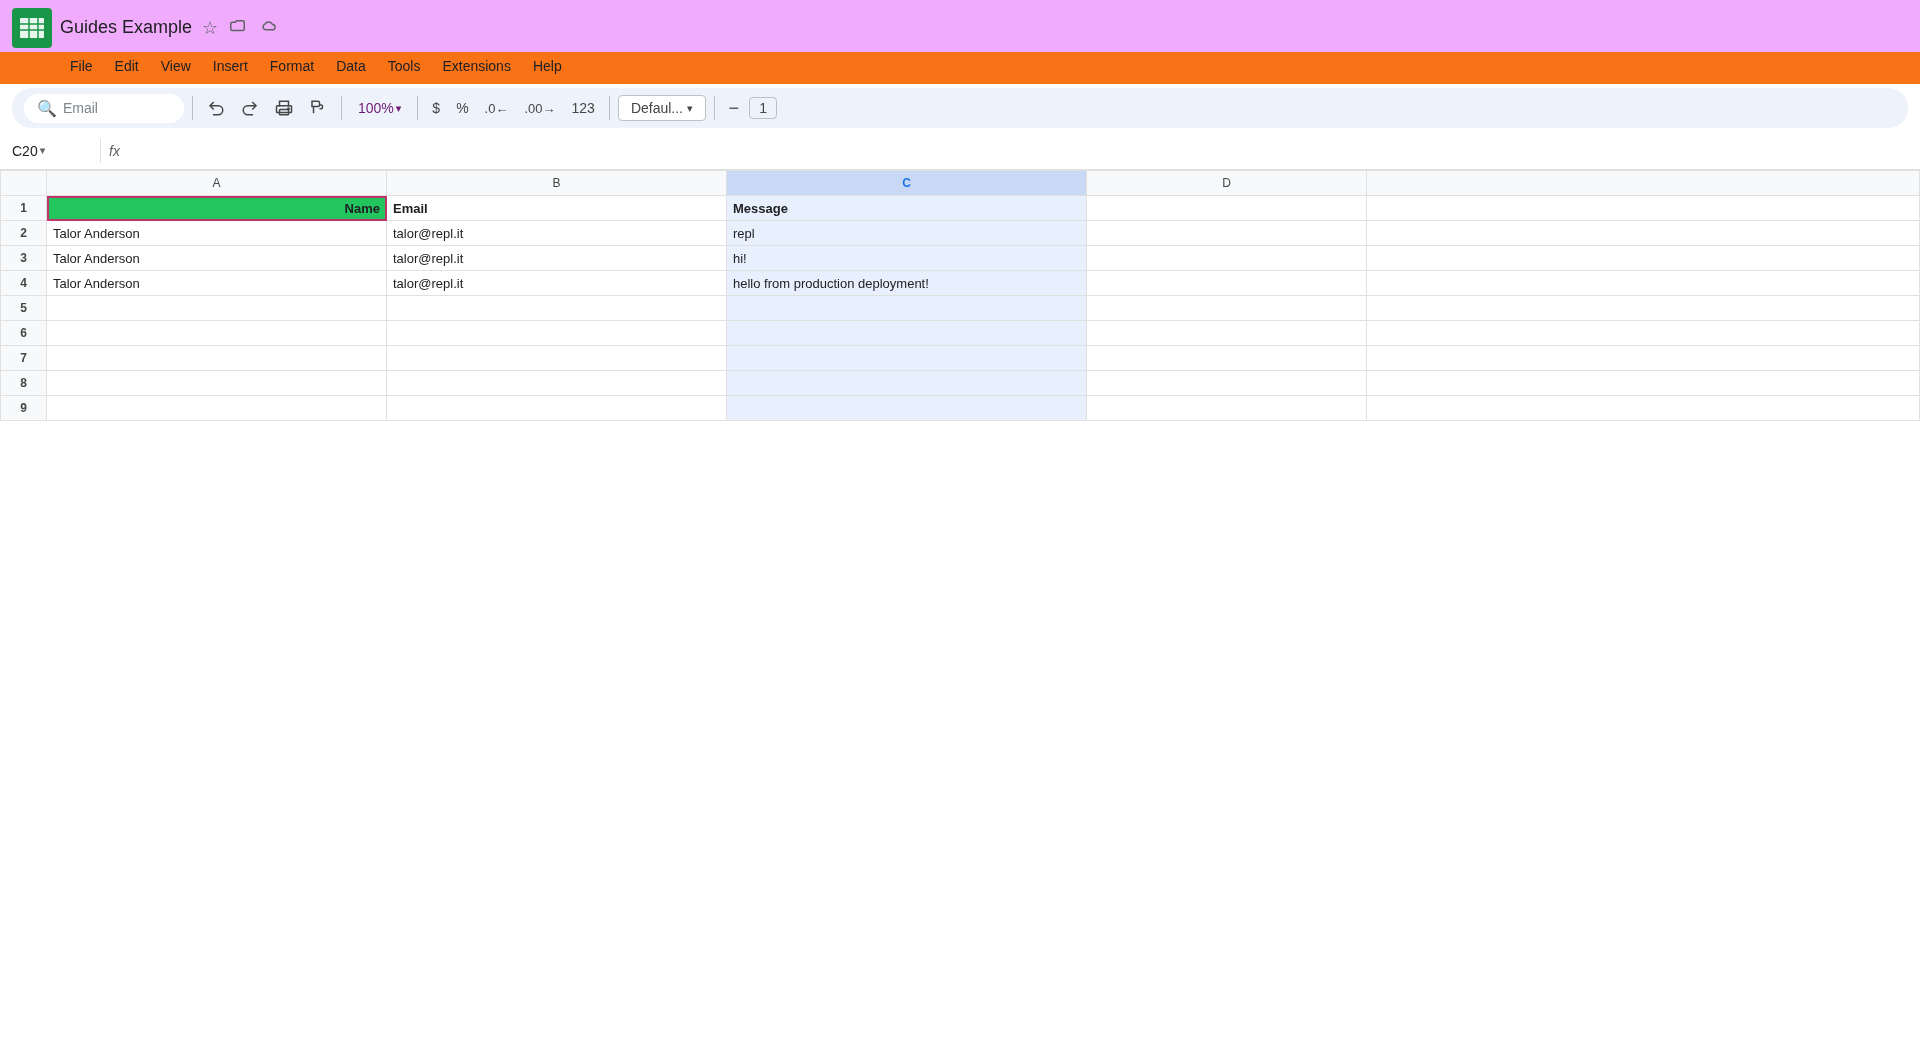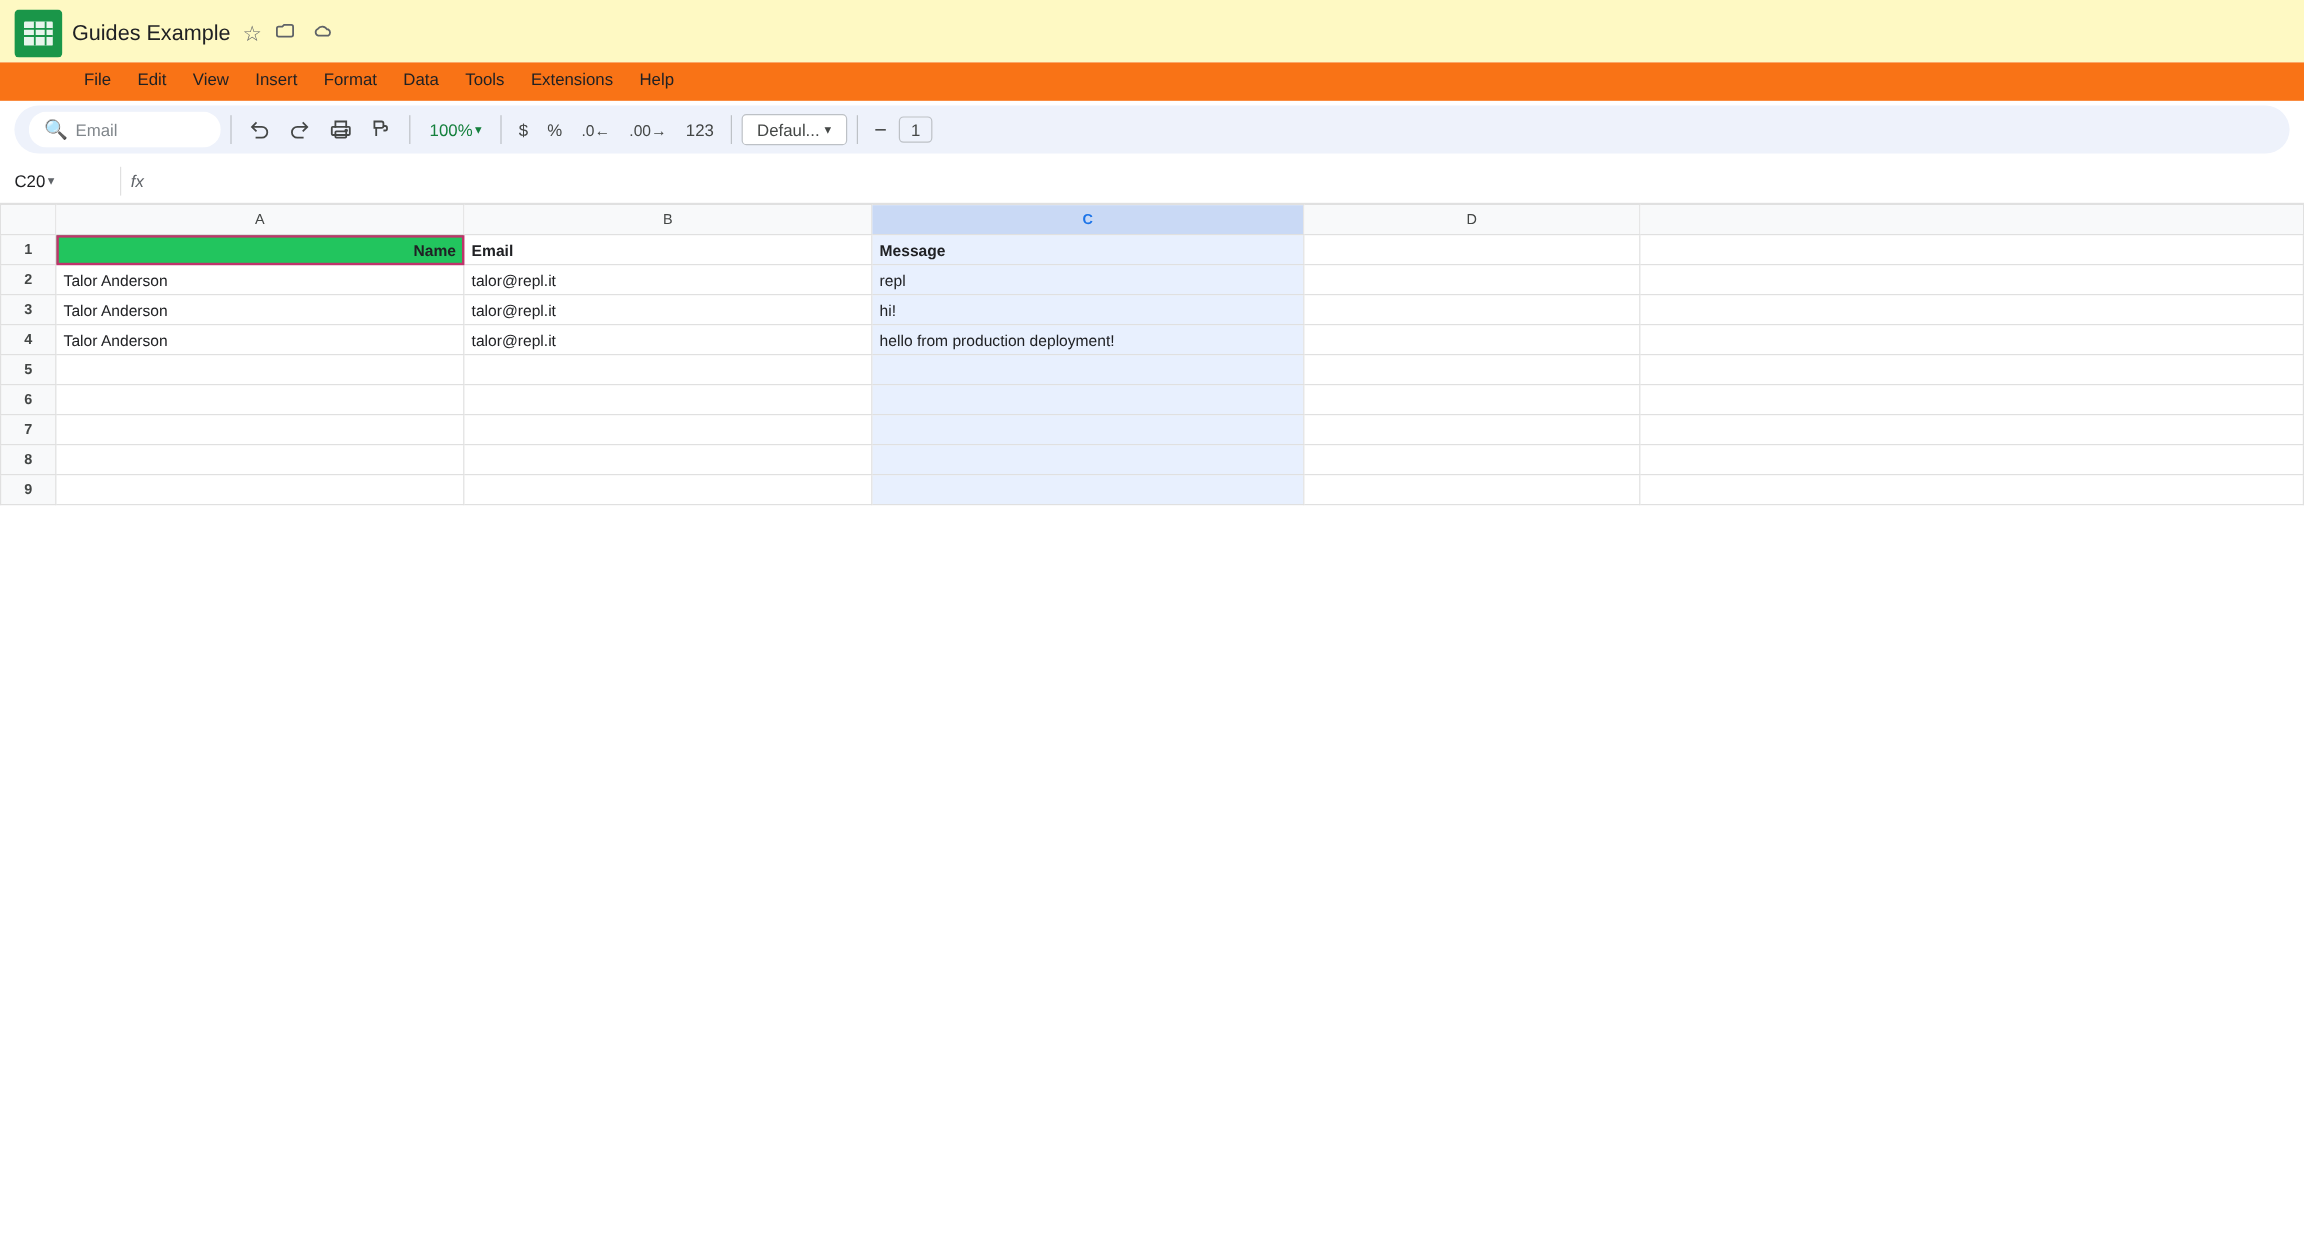--- a/index.html
+++ b/index.html
@@ -10,21 +10,21 @@
       color: #202124;
       user-select: none;
     }
 
     
     #top-bar {
       display: flex;
       align-items: center;
       padding: 8px 12px 4px 12px;
       gap: 8px;
-      background: #fef9c3;
+      background: #f0abfc;
     }
     #app-logo {
       width: 40px;
       height: 40px;
       flex-shrink: 0;
     }
     #title-area {
       display: flex;
       flex-direction: column;
     }
@@ -100,21 +100,21 @@
       height: 28px;
     }
     #zoom-btn {
       display: flex;
       align-items: center;
       gap: 2px;
       padding: 4px 8px;
       cursor: pointer;
       border-radius: 4px;
       font-size: 14px;
-      color: #15803d;
+      color: #701a75;
     }
     .dollar-sign, .percent-sign, .decimal-btn, .number-btn {
       padding: 4px 6px;
       cursor: pointer;
       border-radius: 4px;
       font-size: 14px;
       color: #444746;
       display: flex;
       align-items: center;
     }

